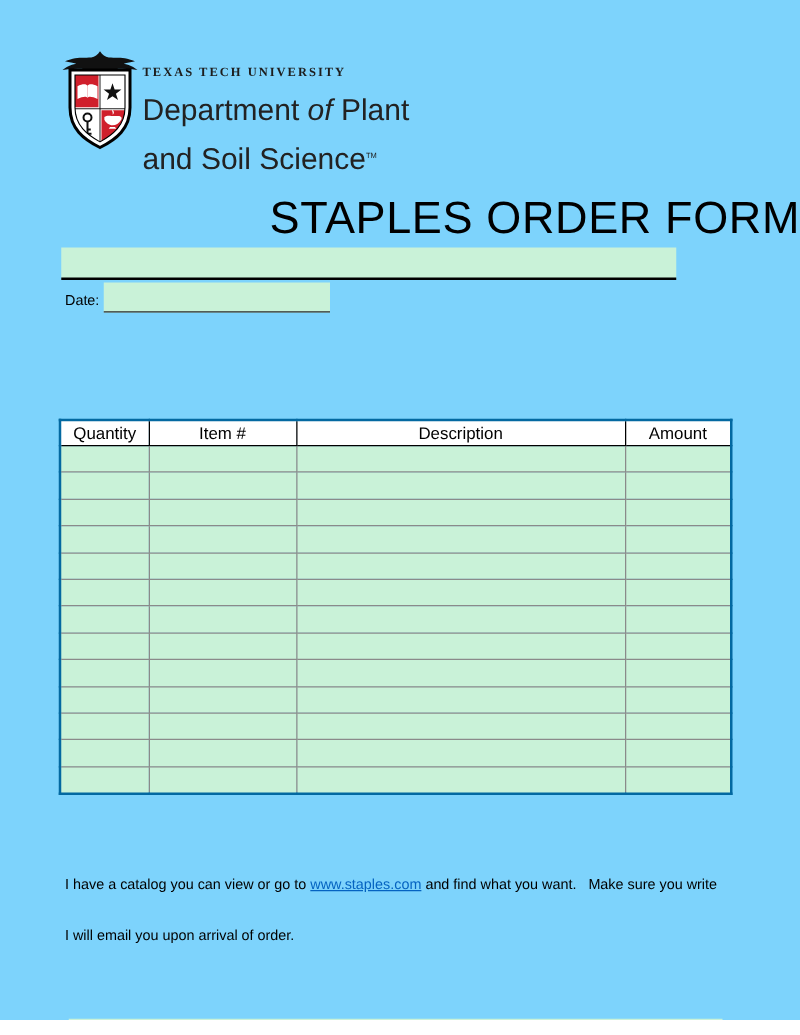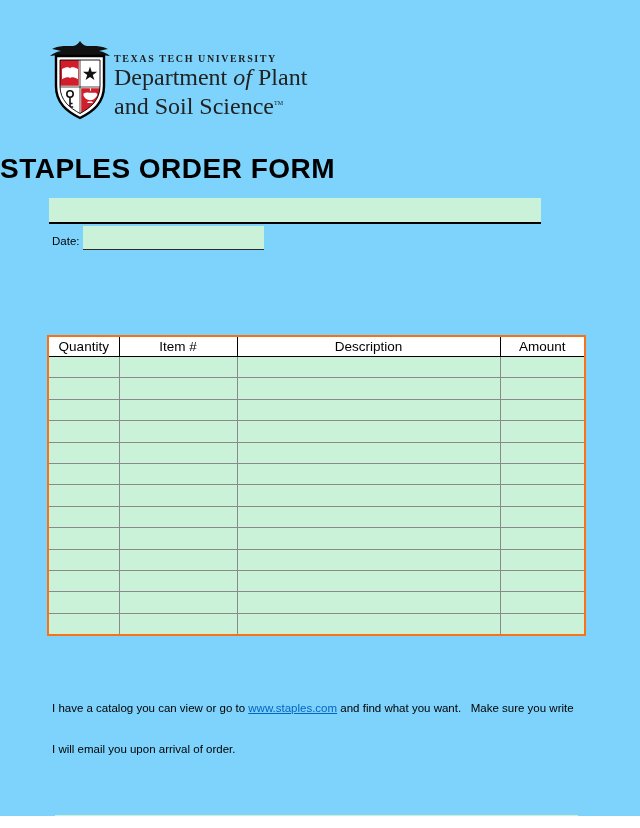--- a/index.html
+++ b/index.html
@@ -5,40 +5,40 @@
   :root { --hl:#c9f2d8; --link:#0563c1; --ttu-red:#d01f2b; }
   html,body { margin:0; padding:0; background:#fff; }
   .page { position:relative; width:640px; height:816px; background:#7dd3fc; overflow:hidden;
           font-family:"Liberation Sans", sans-serif; color:#000; }
 
   
   .logo-shield { position:absolute; left:48px; top:40px; }
   .logo-text { position:absolute; left:114px; top:53px; }
   .univ-line { font-family:"Liberation Serif", serif; font-weight:bold; font-size:10px;
                letter-spacing:1.6px; color:#1d1d1d; }
-  .dept-line { font-family:Liberation Serif, serif; font-size:24px; line-height:25px;
-               color:#222; margin-top:1px; }
+  .dept-line { font-family:Liberation Sans, sans-serif; font-size:24px; line-height:25px;
+               color:#222; margin-top:12px; }
   .dept-line .of { font-style:italic; }
   .tm { font-size:6px; vertical-align:super; letter-spacing:0; }
 
   
   .form-title { position:absolute; left:0; top:153px; width:640px; margin:0;
-                text-align:left; font-size:28px; font-weight:700; letter-spacing:0.5px; }
+                text-align:right; font-size:36px; font-weight:400; letter-spacing:0.5px; }
   .topbar { position:absolute; left:49px; top:198px; width:492px; height:24px;
             background:var(--hl); border-bottom:2.5px solid #000; }
 
   
   .field { position:absolute; left:0; width:640px; height:24px;padding-left:26px; }
   .flabel { position:absolute; left:52px; bottom:3px; font-size:11.5px; }
   .fbox { position:absolute; top:0; bottom:0; background:var(--hl);
           border-bottom:1.5px solid #2b2b2b; }
 
   
   .order-table { position:absolute; left:47px; top:335px; width:537px;
-                 border-collapse:collapse; table-layout:fixed; border:2px solid #f97316; }
+                 border-collapse:collapse; table-layout:fixed; border:2px solid #0369a1; }
   .order-table th { border:1px solid #000; border-bottom:1.5px solid #000; height:19px;
                     font-size:13.5px; font-weight:400; text-align:center; padding:0; background:#fff; }
   .order-table td { border:1px solid #8a8a8a; height:20.4px; background:var(--hl); padding:0; }
 
   
   .note { position:absolute; left:52px; width:584px; font-size:11.5px; line-height:15.5px;
           white-space:pre-wrap; margin:0; }
   .note sup { font-size:7.5px; line-height:0; }
   .weblink { color:var(--link); text-decoration:underline; cursor:pointer; }
 

